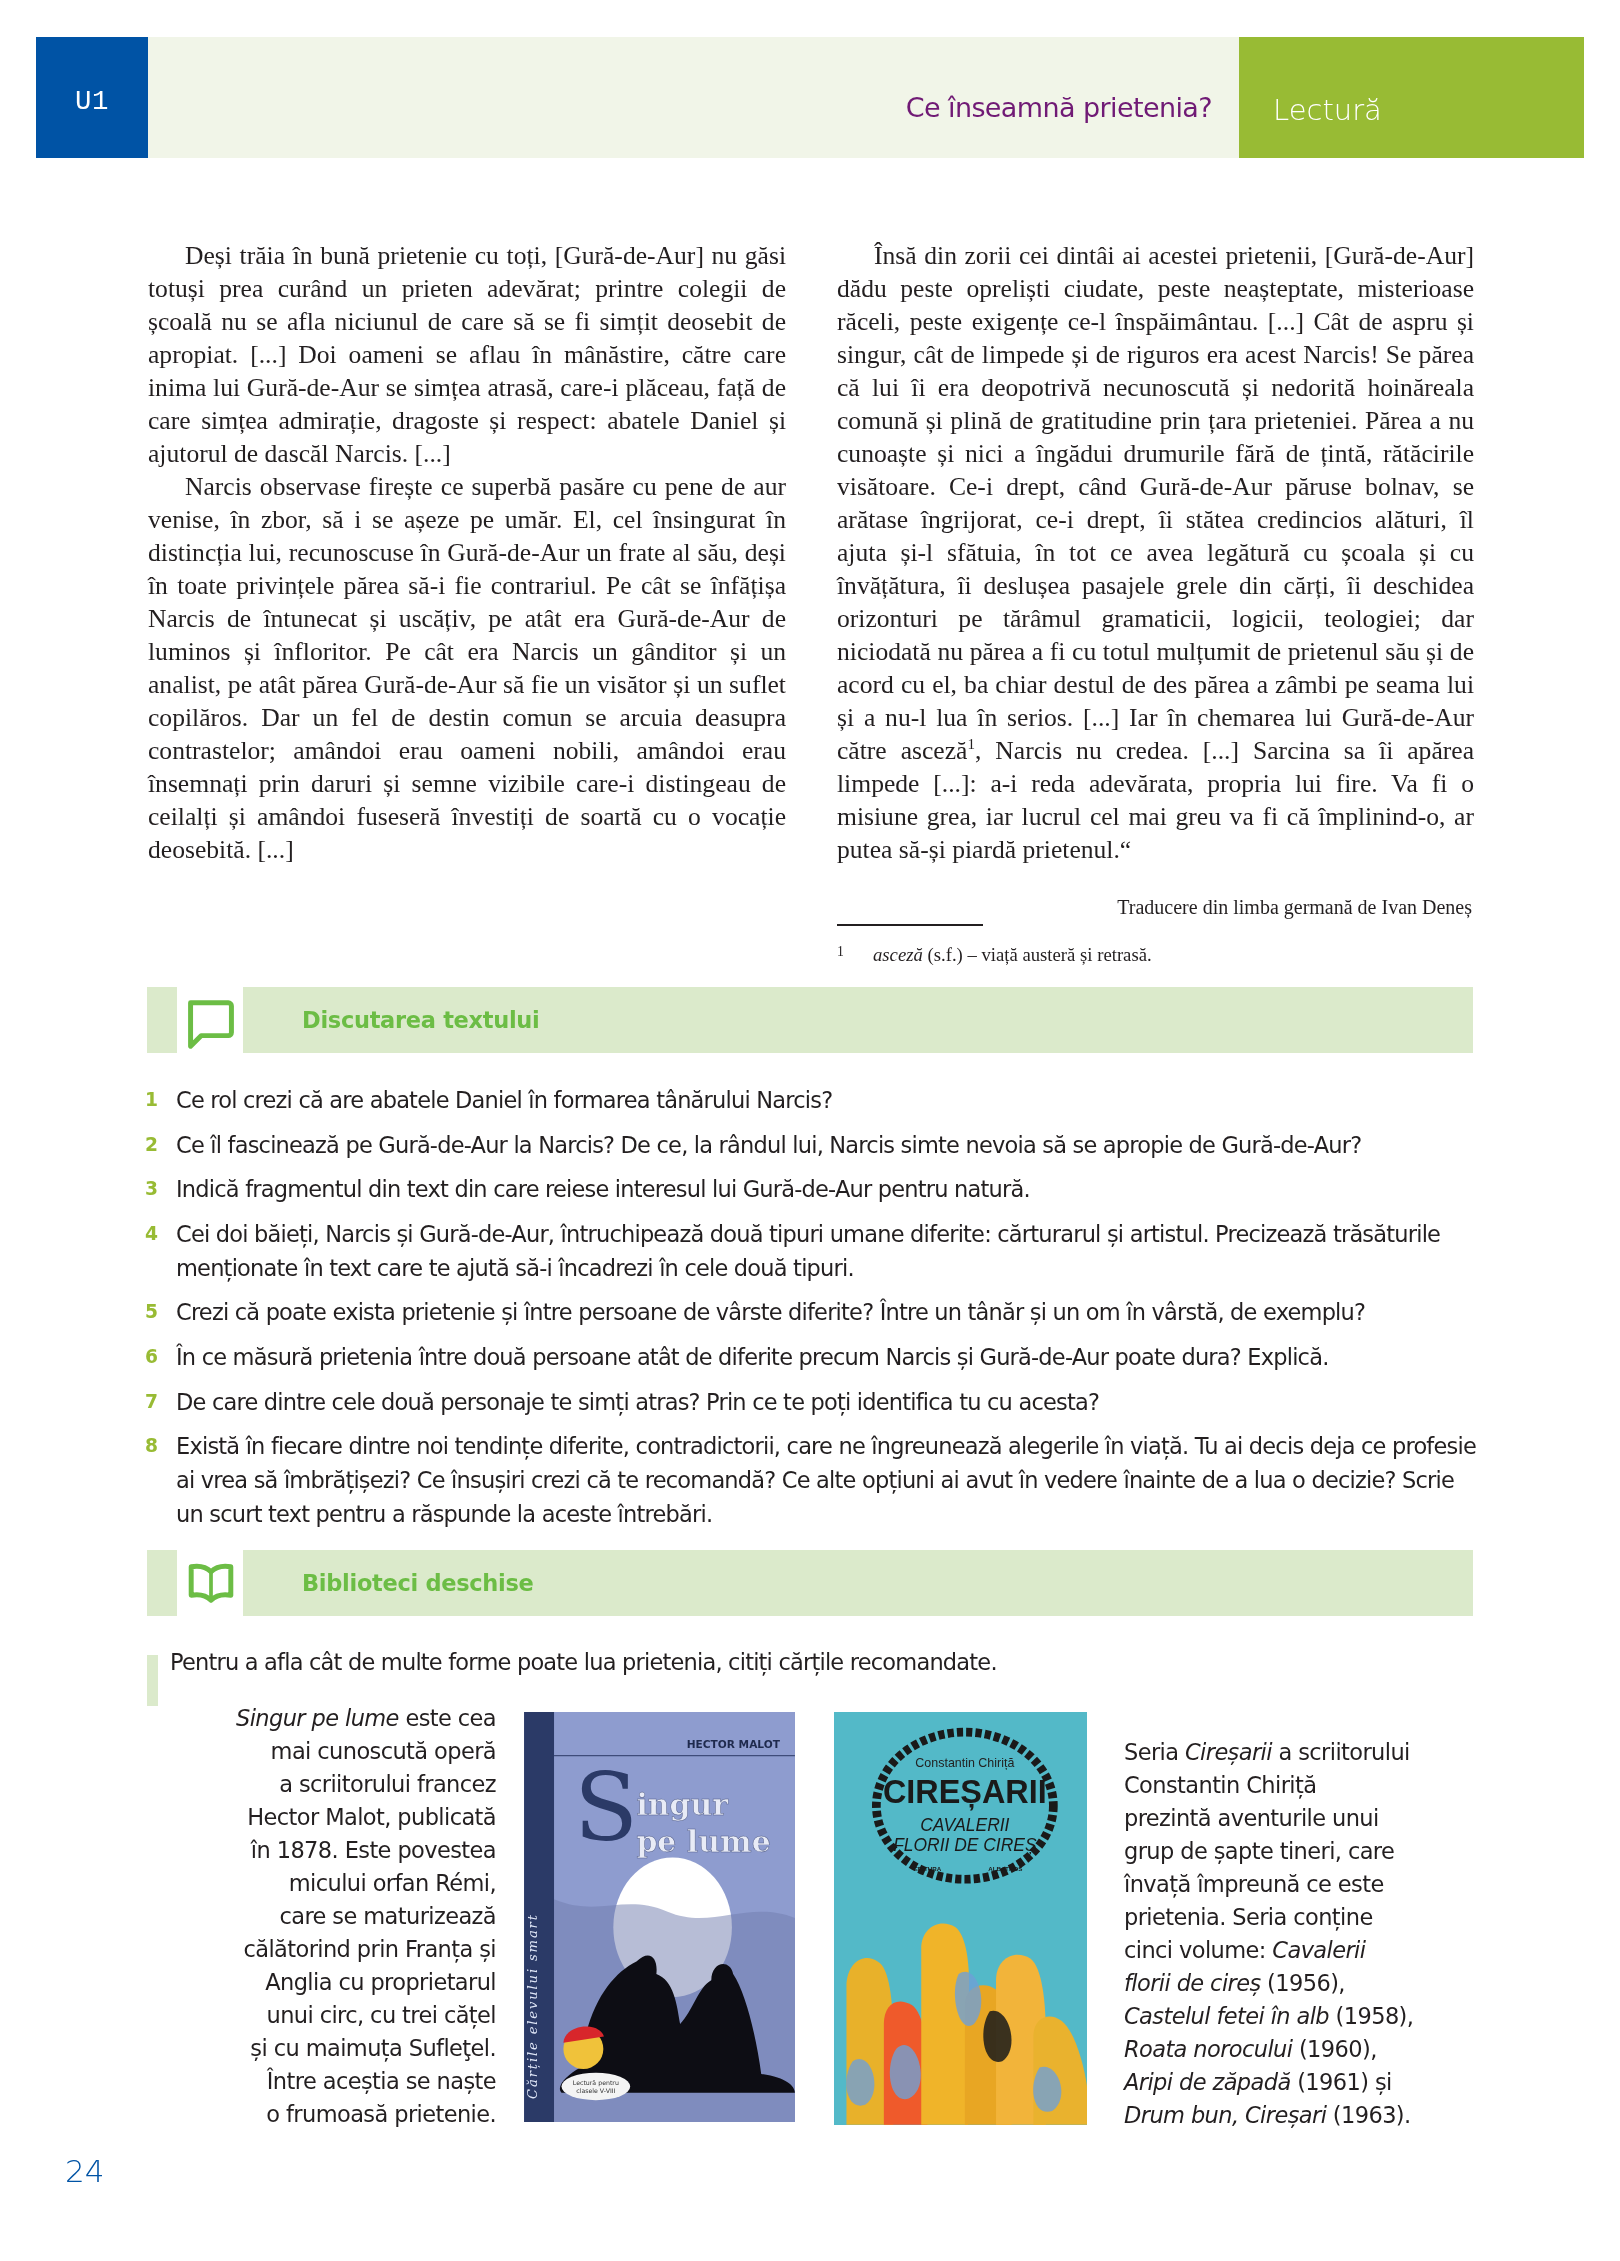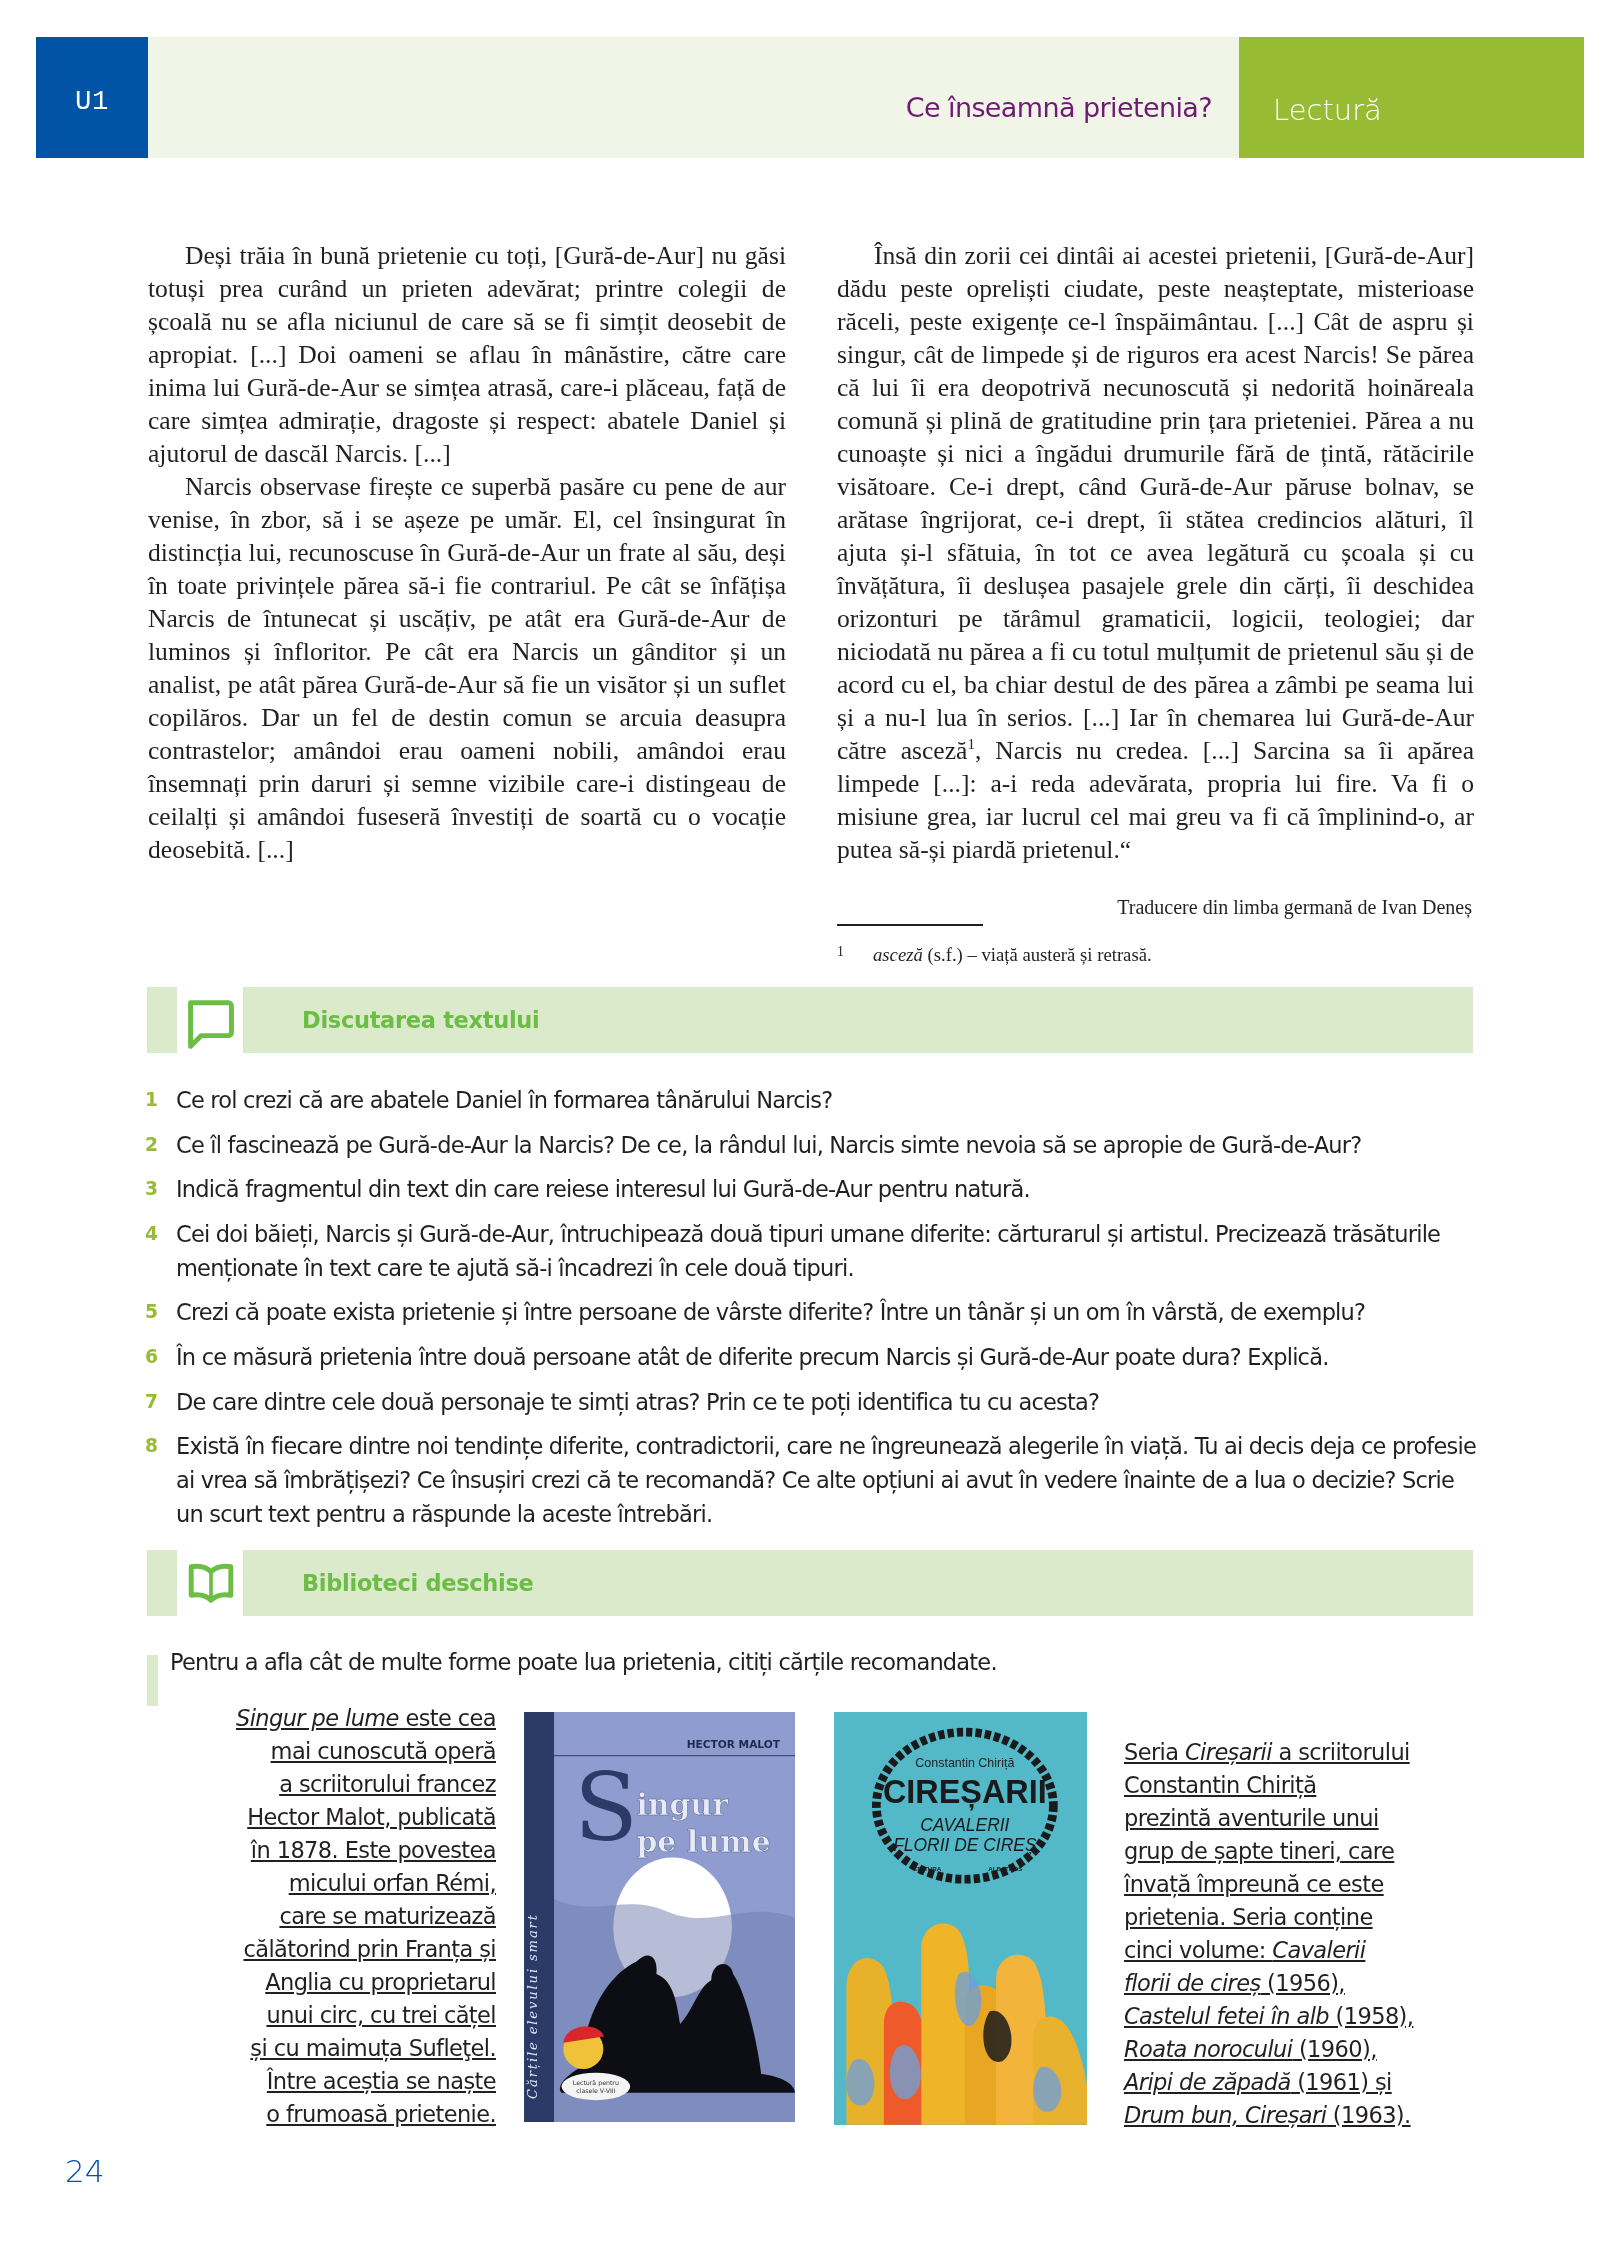--- a/index.html
+++ b/index.html
@@ -42,21 +42,21 @@
   #questions { left:145px; top:1083px; width:1335px; font-family:"DejaVu Sans", sans-serif; font-size:22.5px; letter-spacing:-0.8px; line-height:34px; color:#231f20; }
   .q { display:flex; margin-bottom:10.6px; }
   .q-num { width:31px; flex:0 0 31px; color:#98bb34; font-weight:bold; font-size:18.7px; letter-spacing:0; }
   .q-text { flex:1; }
 
   
   #intro-bar { left:147px; top:1655px; width:11.2px; height:51px; background:#dbeacb; }
   #intro { left:170px; top:1649px; font-family:"DejaVu Sans", sans-serif; font-size:22.5px; letter-spacing:-0.8px; color:#231f20; }
 
   
-  .desc { position:absolute; font-family:"DejaVu Sans", sans-serif; font-size:22.5px; letter-spacing:-0.6px; line-height:33px; color:#231f20;text-decoration:underline; }
+  .desc { position:absolute; font-family:"DejaVu Sans", sans-serif; font-size:22.5px; letter-spacing:-0.6px; line-height:33px; color:#231f20; }
   #desc-left { left:212px; width:284px; top:1702px; text-align:right; }
   #desc-right { left:1124px; width:349px; top:1736px; text-align:left; }
   .desc i { font-style:italic; }
 
   
   #cover1 { left:524px; top:1712px; width:271px; height:410px; background:#8e9ccf; overflow:hidden; }
   #cover2 { left:834px; top:1712px; width:253px; height:413px; background:#53b9c8; overflow:hidden; }
 
   #page-num { left:65px; top:2153px; font-family:"DejaVu Sans", sans-serif; font-size:31px; color:#0053a5; font-weight:200; }
 </style>

